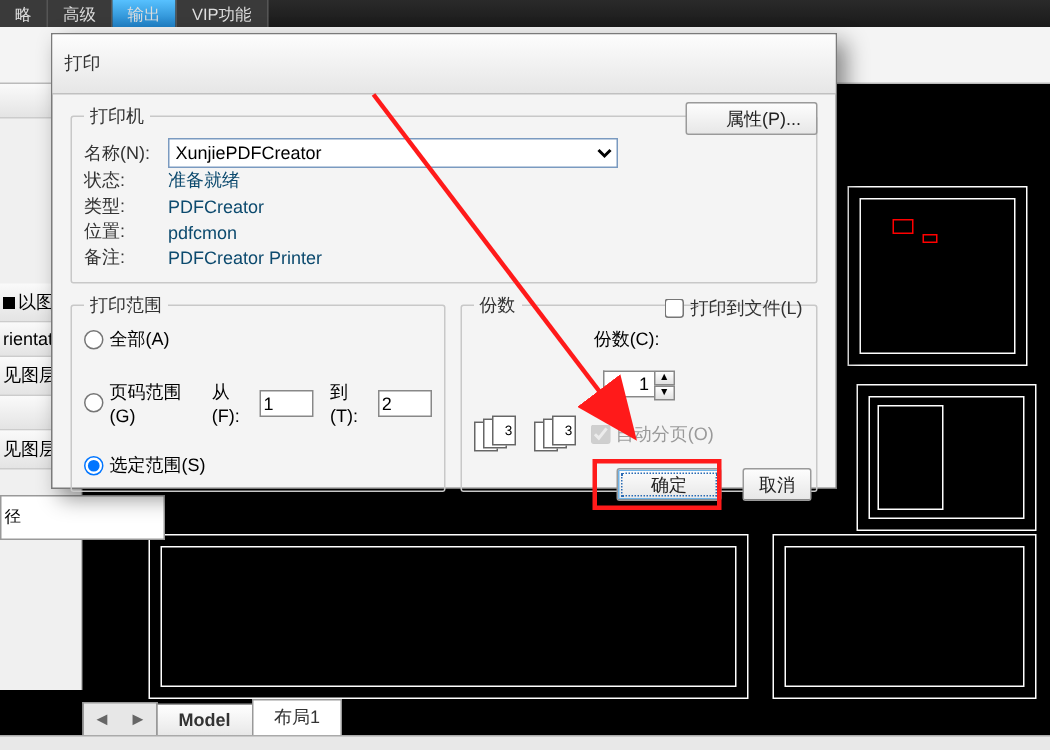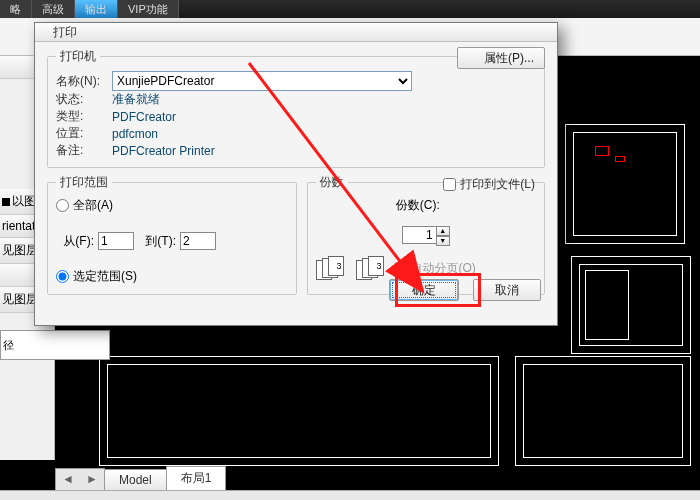--- a/index.html
+++ b/index.html
@@ -17,30 +17,30 @@
   .left-dock .square { display:inline-block; width:8px; height:8px; background:#000; margin-right:2px; vertical-align:middle;}
 
   
   .canvas { position:absolute; top:56px; left:55px; right:0; bottom:40px; background:#000; }
   .panel { position:absolute; border:1px solid #fff; }
 
   
   .bottom-tabs { position:absolute; left:55px; bottom:10px; height:22px; display:flex; align-items:flex-end;}
   .bottom-handle { width:50px; height:22px; background:#e7e7e7; border:1px solid #999; border-bottom:none; margin-right:-1px; display:flex;}
   .bottom-handle span{ flex:1; text-align:center; line-height:20px; color:#666;}
-  .btab { padding:3px 14px; background:linear-gradient(#fff,#e8e8e8); border:1px solid #999; border-bottom:none; margin-right:-1px; color:#333;}
+  .btab { padding:3px 14px; background:linear-gradient(#fff,#e8e8e8); border:1px solid #999; border-bottom:none; margin-right:-1px; color:#333;font-weight:bold;}
   .btab.active { background:#fff; font-weight:normal; }
   .bottom-strip { position:absolute; left:0; right:0; bottom:0; height:10px; background:#e8e8e8; border-top:1px solid #aaa;}
 
   
   .leftinfo { position:absolute; top:330px; left:0; width:110px; height:30px; background:#fff; border:1px solid #999; font-size:11px; line-height:28px; padding-left:2px; overflow:hidden;}
 
   
   .dialog { position:absolute; top:22px; left:34px; width:524px; height:304px; background:#f4f4f4; border:1px solid #7a7a7a; box-shadow:6px 6px 14px rgba(0,0,0,0.45); }
-  .titlebar { height:19px; background:linear-gradient(#fdfdfd,#e6e6e6); border-bottom:1px solid #c0c0c0; display:flex; align-items:center; padding:0 18px; color:#333; }
+  .titlebar { height:40px; background:linear-gradient(#fdfdfd,#e6e6e6); border-bottom:1px solid #c0c0c0; display:flex; align-items:center; padding:0 8px; color:#333; }
   .dlg-body { position:relative; padding:6px 12px 10px 12px; }
 
   fieldset { border:1px solid #c8c8c8; border-radius:2px; margin:0 0 6px 0; padding:6px 8px 8px 8px; }
   legend { padding:0 4px; color:#333; }
 
   .row { display:flex; align-items:center; margin:0 0; }
   .lbl { width:56px; color:#333; }
   .val { color:#0c4a6e; }
 
   select.printer { width:300px; height:20px; border:1px solid #7a9ac0; background:#fff; }
@@ -168,20 +168,24 @@
 
     <div style="display:flex; gap:10px;">
       <fieldset style="flex:1.05">
         <legend>打印范围</legend>
         <div class="range-group">
           <label class="radio-row">
               <input type="radio" name="rng" style="">
               <span>全部(A)</span>
             </label>
           <div class="radio-row">
+            <label class="radio-row">
+                <input type="radio" name="rng" style="">
+                <span>页码范围(G)</span>
+              </label>
             &nbsp;<span>从(F):</span>
             <input class="num" value="1" style="">
             &nbsp;<span>到(T):</span>
             <input class="num" value="2" style="">
           </div>
           <label class="radio-row">
               <input type="radio" name="rng" checked="" style="">
               <span>选定范围(S)</span>
             </label>
         </div>
@@ -216,21 +220,21 @@
           <label class="cb disabled">
             <input type="checkbox" checked="" disabled="" style="">
             <span>自动分页(O)</span>
           </label>
         </div>
       </fieldset>
     </div>
 
     <div class="dlg-buttons">
       <button class="btn ok" style="width:70px">确定</button>
-      <button class="btn" style="width:68px">取消</button>
+      <button class="btn" style="width:46px">取消</button>
     </div>
     <div class="ok-highlight"></div>
   </div>
 
   <svg class="arrow-svg" viewBox="0 0 210 258">
     <defs>
       <marker id="ah" markerWidth="14" markerHeight="12" refX="12" refY="6" orient="auto">
         <path d="M0,0 L14,6 L0,12 Z" fill="#ff1a1a"></path>
       </marker>
     </defs>

